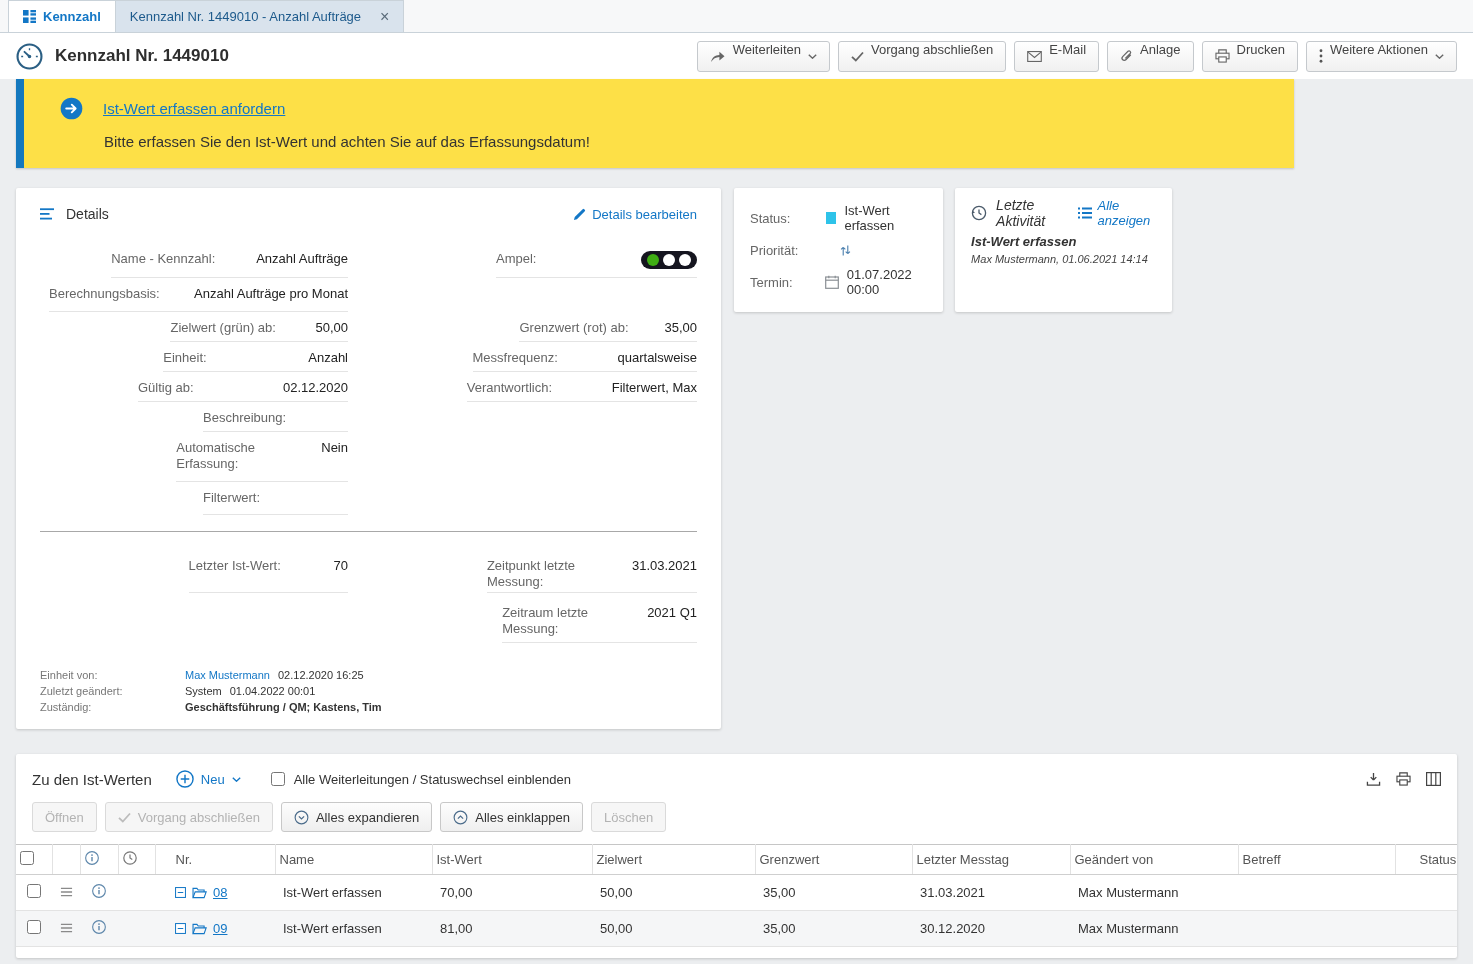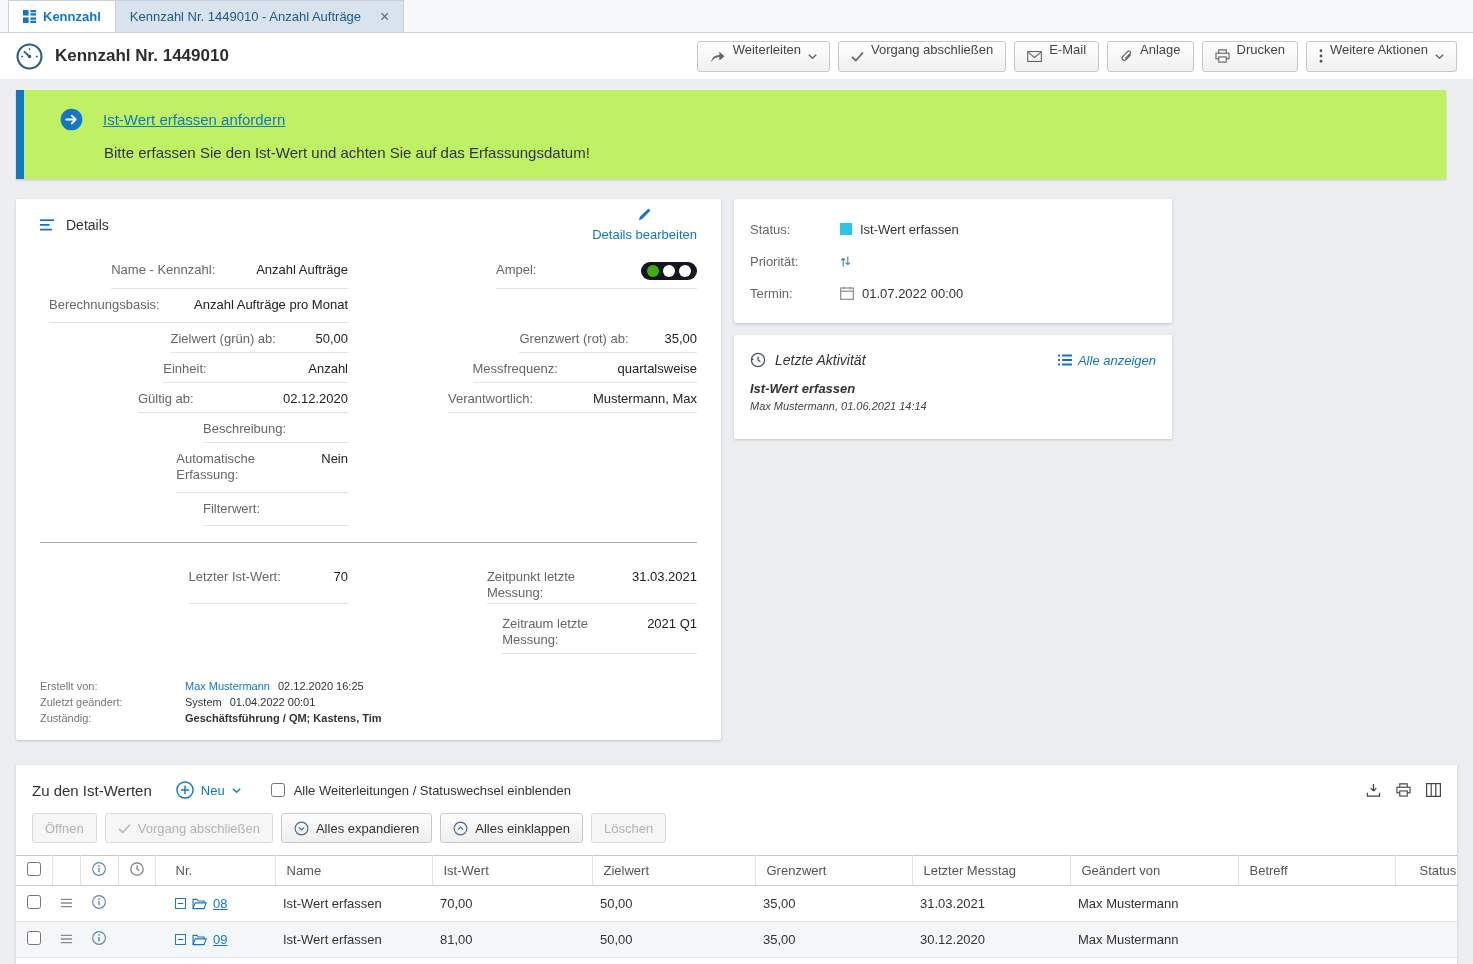--- a/index.html
+++ b/index.html
@@ -17,33 +17,33 @@
   .tab-close{color:#5a6b7a;font-size:16px;margin-left:12px;line-height:1;cursor:pointer;}
 
   
   .appheader{display:flex;align-items:center;height:46px;background:#fff;padding:0 16px;gap:12px;}
   .apptitle{font-size:17px;font-weight:bold;color:#2e2e2e;}
   .actions{margin-left:auto;display:flex;gap:8px;}
   .hbtn{display:inline-flex;gap:7px;height:31px;padding:0 12px;background:linear-gradient(#ffffff,#f0f0f0);border:1px solid #c5c9cd;border-radius:3px;font-size:13px;color:#444;font-family:inherit;cursor:pointer;}
 
   
   .content{padding:0 16px;}
-  .notify{margin-top:11px;width:1430px;background:#bef264;border-left:8px solid #1478be;box-shadow:0 1px 2px rgba(0,0,0,.18);padding:18px 20px 18px 36px;}
+  .notify{width:1278px;background:#fde047;border-left:8px solid #1478be;box-shadow:0 1px 2px rgba(0,0,0,.18);padding:18px 20px 18px 36px;}
   .notify-top{display:flex;align-items:center;gap:20px;margin-bottom:13px;}
   .notify-link{color:#1377c6;font-size:15px;text-decoration:underline;cursor:pointer;}
   .notify-msg{font-size:15px;color:#333;margin-left:44px;}
 
   .maingrid{display:flex;gap:13px;margin-top:20px;align-items:flex-start;}
   .card{background:#fff;box-shadow:0 1px 3px rgba(0,0,0,.18);border-radius:2px;}
 
   
   .details-card{width:705px;padding:12px 24px 14px;}
   .dhead{display:flex;align-items:center;gap:10px;height:28px;}
   .dtitle{font-size:14px;color:#333;}
-  .dedit{margin-left:auto;display:inline-flex;align-items:center;gap:6px;color:#1377c6;font-size:13px;cursor:pointer;flex-direction:column;}
+  .dedit{margin-left:auto;display:inline-flex;align-items:center;gap:6px;color:#1377c6;font-size:13px;cursor:pointer;}
   .ftop,.fbottom{display:flex;gap:41px;}
   .ftop{margin-top:10px;}
   .fbottom{margin-top:14px;}
   .fcol{width:308px;display:flex;flex-direction:column;align-items:flex-end;}
   .frow{display:flex;align-items:flex-start;padding-top:8px;height:30px;border-bottom:1px solid #e4e4e4;}
   .frow.h40{height:40px;padding-top:13px;}
   .frow.h34{height:34px;}
   .frow.h50{height:50px;}
   .frow.h33{height:33px;}
   .frow.hb47{height:47px;padding-top:12px;}
@@ -56,21 +56,21 @@
   .ampel .dot{width:12px;height:12px;border-radius:50%;display:inline-block;}
   .dot-green{background:#3fae14;}
   .dot-off{background:#ffffff;}
   .dfooter{margin-top:24px;font-size:11px;line-height:16px;color:#333;}
   .dflabel{display:inline-block;width:145px;color:#777;vertical-align:top;}
   .dflink{color:#1377c6;cursor:pointer;}
   .dfdate{margin-left:8px;}
   .dfbold{font-weight:bold;}
 
   
-  .rightcol{width:438px;display:flex;flex-direction:column;gap:12px;}
+  .rightcol{width:438px;display:flex;flex-direction:row;gap:12px;}
   .status-card{padding:14px 16px;}
   .srow{display:flex;align-items:center;height:32px;}
   .slabel{width:90px;color:#666;}
   .sval{display:flex;align-items:center;gap:8px;color:#333;}
   .swatch{width:12px;height:12px;background:#2ec3e9;display:inline-block;}
   .activity-card{padding:12px 16px 27px;font-style:italic;}
   .ahead{display:flex;align-items:center;gap:9px;height:26px;}
   .atitle{font-size:14px;color:#333;}
   .ashowall{margin-left:auto;display:inline-flex;align-items:center;gap:6px;color:#1377c6;cursor:pointer;}
   .aentry{margin-top:8px;}
@@ -82,21 +82,21 @@
   .iw-head{display:flex;align-items:center;padding:16px 16px 12px;}
   .iw-title{font-size:15px;color:#333;}
   .iw-neu{display:inline-flex;align-items:center;gap:7px;color:#1377c6;cursor:pointer;margin-left:24px;}
   .iw-filter{display:inline-flex;align-items:center;gap:9px;margin-left:30px;color:#333;cursor:pointer;}
   .iw-tools{margin-left:auto;display:inline-flex;gap:15px;align-items:center;}
   .iw-tools .icon{cursor:pointer;}
   .iw-toolbar{display:flex;gap:8px;padding:2px 16px 12px;}
   .tbtn{display:inline-flex;align-items:center;gap:7px;height:30px;padding:0 12px;background:linear-gradient(#fdfdfd,#efefef);border:1px solid #c8c8c8;border-radius:3px;font-size:13px;color:#333;font-family:inherit;cursor:pointer;}
   .tbtn.disabled{color:#b3b3b3;background:#f6f6f6;border-color:#dadada;cursor:default;}
   .iw-table{border-collapse:collapse;table-layout:fixed;width:1499px;border-top:1px solid #c6c6c6;background:#fff;}
-  .iw-table th{height:30px;font-weight:normal;color:#555;text-align:left;padding:0 11px;border-bottom:1px solid #cfcfcf;border-right:1px solid #e2e2e2;cursor:pointer;}
+  .iw-table th{height:30px;font-weight:normal;color:#555;text-align:left;padding:0 4px;border-bottom:1px solid #cfcfcf;border-right:1px solid #e2e2e2;cursor:pointer;}
   .iw-table td{height:36px;padding:0 8px;border-bottom:1px solid #e3e3e3;color:#333;overflow:hidden;white-space:nowrap;}
   .iw-table .alt td{background:#f5f6f7;}
   .cc{text-align:center;}
   .c-nr-pad{padding-left:20px !important;}
   .c-status-pad{padding-left:24px !important;}
   .nrcell{display:flex;align-items:center;gap:6px;}
   .rowlink{color:#1377c6;text-decoration:underline;cursor:pointer;}
   input[type=checkbox]{width:14px;height:14px;cursor:pointer;}
 </style>
 </head>
@@ -293,21 +293,21 @@
           <div class="frow">
             <div class="flabel">Grenzwert (rot) ab:</div>
             <div class="fvalue">35,00</div>
           </div>
           <div class="frow">
             <div class="flabel">Messfrequenz:</div>
             <div class="fvalue">quartalsweise</div>
           </div>
           <div class="frow">
             <div class="flabel">Verantwortlich:</div>
-            <div class="fvalue">Mustermann, Max</div>
+            <div class="fvalue">Filterwert, Max</div>
           </div>
         </div>
       </div>
 
       <div class="fdivider"></div>
 
       <div class="fbottom">
         <div class="fcol">
           <div class="frow hb47">
             <div class="flabel">Letzter Ist-Wert:</div>
@@ -321,21 +321,21 @@
           </div>
           <div class="frow hb50">
             <div class="flabel">Zeitraum letzte Messung:</div>
             <div class="fvalue">2021 Q1</div>
           </div>
         </div>
       </div>
 
       <div class="dfooter">
         <div>
-          <span class="dflabel">Erstellt von:</span><span class="dflink">Max Mustermann</span><span class="dfdate">02.12.2020 16:25</span>
+          <span class="dflabel">Einheit von:</span><span class="dflink">Max Mustermann</span><span class="dfdate">02.12.2020 16:25</span>
         </div>
         <div>
           <span class="dflabel">Zuletzt geändert:</span><span>System</span><span class="dfdate">01.04.2022 00:01</span>
         </div>
         <div>
           <span class="dflabel">Zuständig:</span><span class="dfbold">Geschäftsführung / QM; Kastens, Tim</span>
         </div>
       </div>
     </div>
 

